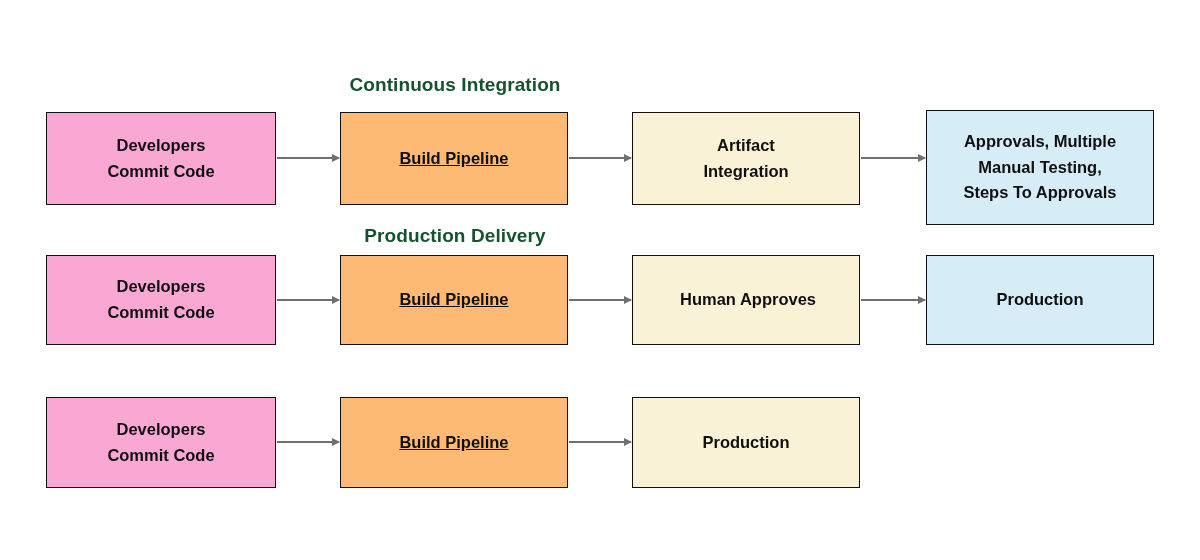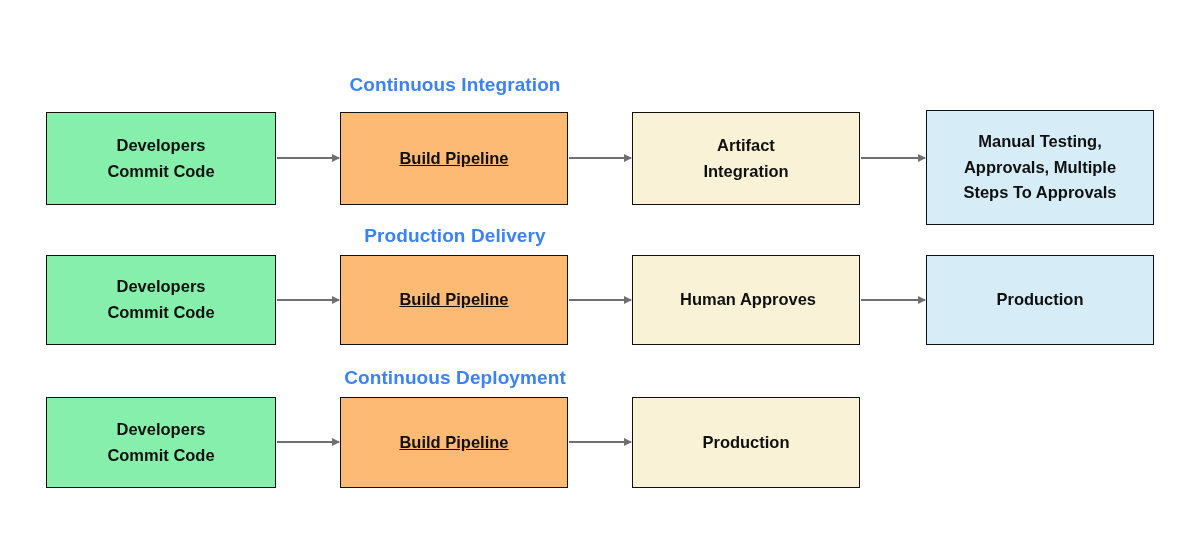--- a/index.html
+++ b/index.html
@@ -17,40 +17,40 @@
   #diagram {
     position: relative;
     width: 1200px;
     height: 560px;
     background: #ffffff;
   }
   .row-title {
     position: absolute;
     font-size: 19px;
     font-weight: 700;
-    color: #3b82f6;
+    color: #14532d;
     white-space: nowrap;
     transform: translateX(-50%);
     letter-spacing: 0.1px;
   }
   .node {
     position: absolute;
     border: 1.6px solid #111111;
     display: flex;
     align-items: center;
     justify-content: center;
     text-align: center;
     font-size: 16.5px;
     font-weight: 700;
     color: #101010;
     line-height: 1.55;
     padding: 4px 8px;
   }
   .node .lbl { display: block; }
-  .fill-pink  { background: #86efac; }
+  .fill-pink  { background: #f9a8d4; }
   .fill-mint  { background: #fdba74; text-decoration: underline; }
   .fill-cream { background: #faf2d6; }
   .fill-blue  { background: #d6ecf7; }
 
   .edge {
     position: absolute;
     height: 2px;
     background: #6f6f6f;
   }
   .edge::after {
@@ -89,22 +89,22 @@
   <div class="node fill-cream" style="left:632px; top:112px; width:228px; height:93px;">
     <span>
       <span class="lbl">Artifact</span>
       <span class="lbl">Integration</span>
     </span>
   </div>
   <div class="edge" style="left:861px; top:157px; width:64px;"></div>
 
   <div class="node fill-blue" style="left:926px; top:110px; width:228px; height:115px;">
     <span>
+      <span class="lbl">Approvals, Multiple</span>
       <span class="lbl">Manual Testing,</span>
-      <span class="lbl">Approvals, Multiple</span>
       <span class="lbl">Steps To Approvals</span>
     </span>
   </div>
 
   <div class="row-title" style="left:455px; top:225px;">Production Delivery</div>
 
   <div class="node fill-pink" style="left:46px; top:255px; width:230px; height:90px;">
     <span>
       <span class="lbl">Developers</span>
       <span class="lbl">Commit Code</span>
@@ -119,21 +119,20 @@
 
   <div class="node fill-cream" style="left:632px; top:255px; width:228px; height:90px;padding-left:12px;">
     <span class="lbl">Human Approves</span>
   </div>
   <div class="edge" style="left:861px; top:299px; width:64px;"></div>
 
   <div class="node fill-blue" style="left:926px; top:255px; width:228px; height:90px;">
     <span class="lbl">Production</span>
   </div>
 
-  <div class="row-title" style="left:455px; top:367px;">Continuous Deployment</div>
 
   <div class="node fill-pink" style="left:46px; top:397px; width:230px; height:91px;">
     <span>
       <span class="lbl">Developers</span>
       <span class="lbl">Commit Code</span>
     </span>
   </div>
   <div class="edge" style="left:277px; top:441px; width:62px;"></div>
 
   <div class="node fill-mint" style="left:340px; top:397px; width:228px; height:91px;">

